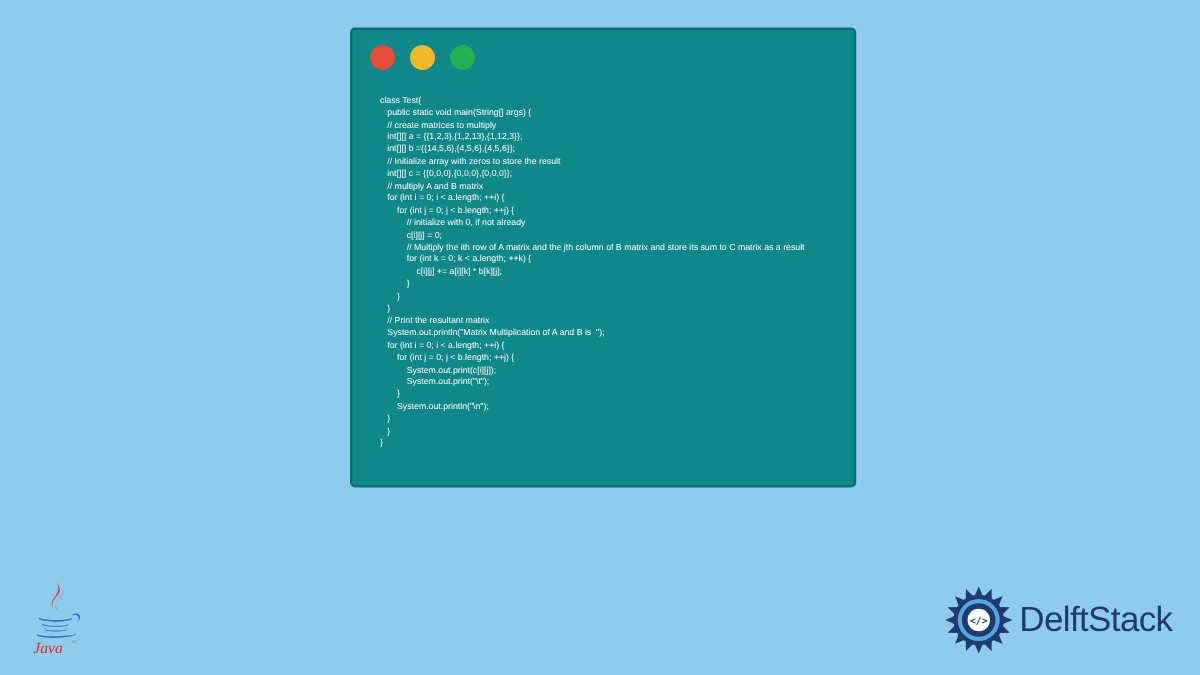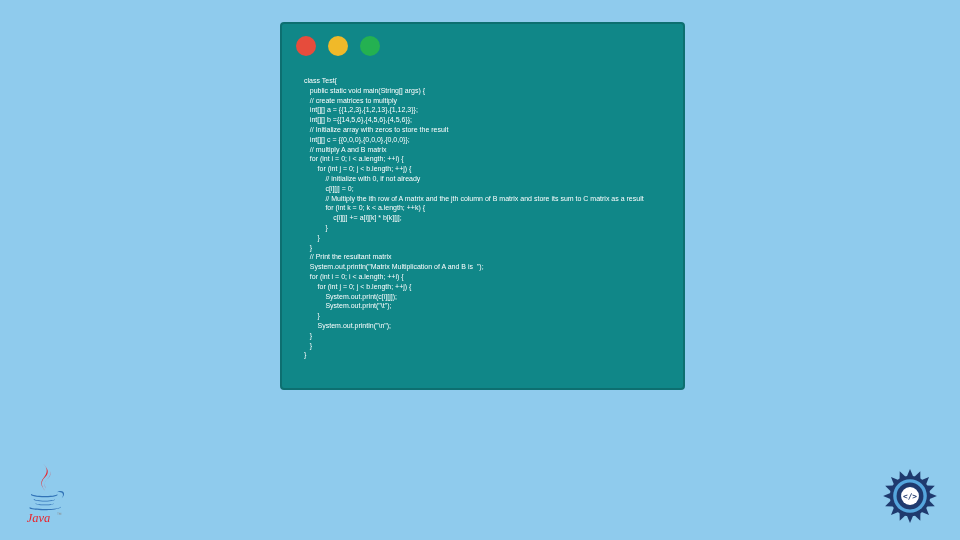--- a/index.html
+++ b/index.html
@@ -146,13 +146,14 @@
           <path transform="rotate(337.5)" d="M0 -48 L6 -34 L-6 -34 Z"></path>
         </g>
         <circle r="36" fill="#1f3a6e"></circle>
         <circle r="30" fill="#55a6dd"></circle>
         <circle r="24" fill="#1f3a6e"></circle>
         <circle r="16" fill="#ffffff"></circle>
       </g>
       <text x="0" y="5" text-anchor="middle" font-family="monospace" font-size="14" font-weight="bold" fill="#1f3a6e">&lt;/&gt;</text>
     </g>
   </svg>
+  <span class="delft-text">DelftStack</span>
 </div>
 
 </body></html>

